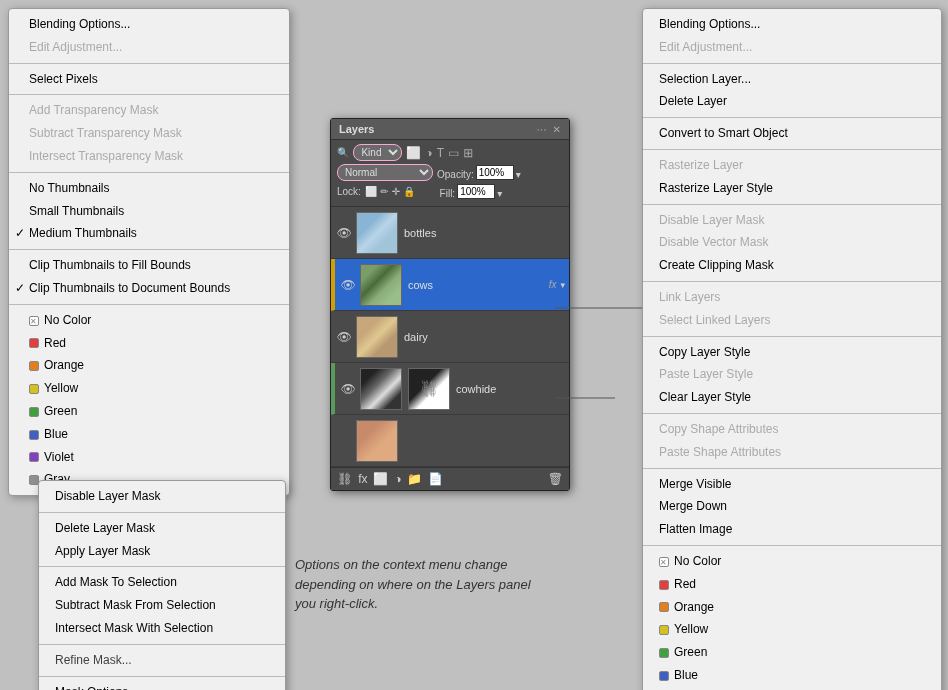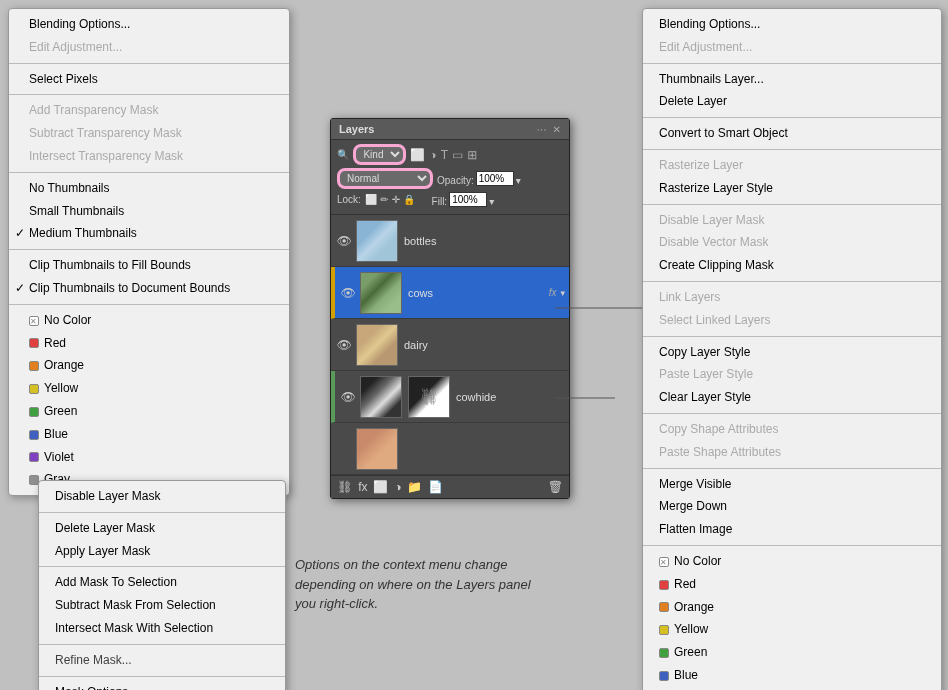--- a/index.html
+++ b/index.html
@@ -141,21 +141,21 @@
       border-bottom: 1px solid #333;
     }
     .layers-row {
       display: flex;
       align-items: center;
       gap: 4px;
       margin-bottom: 3px;
     }
     .layers-select {
       background: #6a6a6a;
-      border: 3px solid #f9a8d4;
+      border: 1px solid #f9a8d4;
       color: #ddd;
       font-size: 10px;
       padding: 1px 3px;
       border-radius: 8px;
     }
     .layers-input-group {
       display: flex;
       align-items: flex-end;
       gap: 2px;
       color: #ccc;
@@ -433,21 +433,21 @@
       </div>
     </div>
     <div class="layers-row lock-row">
       <span>Lock:</span>
       <div class="lock-icon-group">
         <span class="lock-icon">⬜</span>
         <span class="lock-icon">✏</span>
         <span class="lock-icon">✛</span>
         <span class="lock-icon">🔒</span>
       </div>
-      <div class="layers-input-group" style="margin-left:12px;">
+      <div class="layers-input-group" style="margin-left:20px;">
         <span>Fill:</span>
         <input class="layers-input" value="100%" readonly="" style="">
         <span>▾</span>
       </div>
     </div>
   </div>
   <div class="layers-list">
 
     <div class="layer-item">
       <div class="layer-eye">👁</div>
@@ -503,21 +503,21 @@
 <svg class="connector-svg" width="100" height="200">
   <line x1="0" y1="10" x2="90" y2="10" stroke="#555" stroke-width="1"></line>
   <line x1="90" y1="10" x2="90" y2="190" stroke="#555" stroke-width="1"></line>
   <line x1="0" y1="100" x2="60" y2="100" stroke="#555" stroke-width="1"></line>
 </svg>
 
 <div class="right-menu">
   <div class="menu-item">Blending Options...</div>
   <div class="menu-item disabled">Edit Adjustment...</div>
   <div class="divider"></div>
-  <div class="menu-item">Thumbnails Layer...</div>
+  <div class="menu-item">Selection Layer...</div>
   <div class="menu-item">Delete Layer</div>
   <div class="divider"></div>
   <div class="menu-item">Convert to Smart Object</div>
   <div class="divider"></div>
   <div class="menu-item disabled">Rasterize Layer</div>
   <div class="menu-item">Rasterize Layer Style</div>
   <div class="divider"></div>
   <div class="menu-item disabled">Disable Layer Mask</div>
   <div class="menu-item disabled">Disable Vector Mask</div>
   <div class="menu-item">Create Clipping Mask</div>

